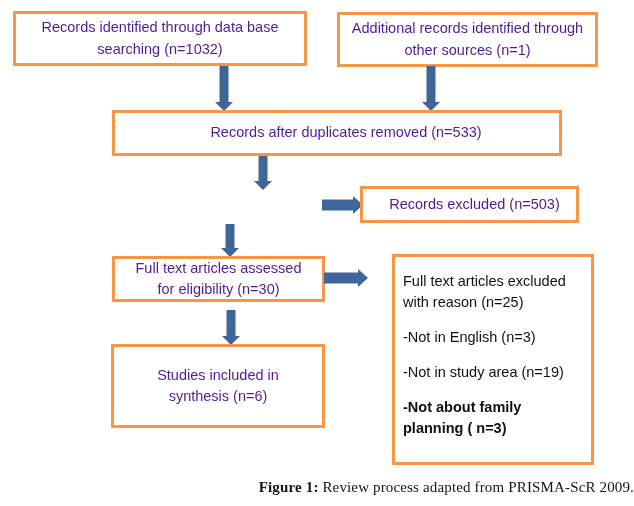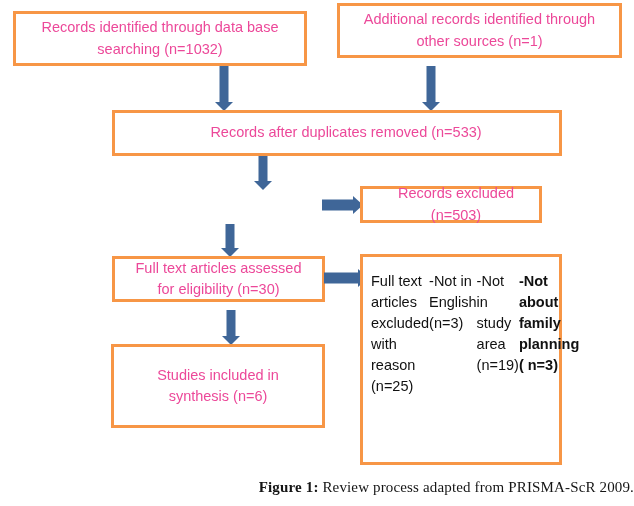--- a/index.html
+++ b/index.html
@@ -19,45 +19,46 @@
   
   .box {
     position: absolute;
     box-sizing: border-box;
     background: #ffffff;
     border: 3px solid #F79646;
     display: flex;
     align-items: center;
     justify-content: center;
     text-align: center;
-    color: #ec4899;
+    color: #4c1d95;
     font-size: 14.5px;
     line-height: 1.45;
     padding: 2px 6px;
   }
   .box .txt {
     display: block;
     white-space: pre-line;
   }
 
   
   .panel {
     position: absolute;
     box-sizing: border-box;
     background: #ffffff;
     border: 3px solid #F79646;
     display: flex;
-    flex-direction: row;
+    flex-direction: column;
     justify-content: flex-start;
     align-items: flex-start;
     text-align: left;
     color: #111111;
     font-size: 14.5px;
     line-height: 1.45;
     padding: 14px 6px 10px 8px;
+    margin-left: 32px;
   }
   .panel .para {
     display: block;
     white-space: pre-line;
     margin-bottom: 14px;
   }
   .panel .para:last-child { margin-bottom: 0; }
   .panel .para.b { font-weight: bold; }
 
   
@@ -126,21 +127,21 @@
 </head>
 <body>
 
 <div id="page">
 
   <div class="box" style="left:13px; top:11px; width:294px; height:55px;">
     <span class="txt">Records identified through data base
 searching (n=1032)</span>
   </div>
 
-  <div class="box" style="left:337px; top:3px; width:285px; height:55px;text-align:center;">
+  <div class="box" style="left:337px; top:12px; width:261px; height:55px;text-align:center;">
     <span class="txt">Additional records identified through
 other sources (n=1)</span>
   </div>
 
   <div class="v-arrow" style="left:224px; top:66px;">
     <div class="shaft" style="height:36px;"></div>
     <div class="head" style="top:36px;"></div>
   </div>
 
   <div class="v-arrow" style="left:431px; top:66px;">
@@ -156,21 +157,21 @@
     <div class="shaft" style="height:25px;"></div>
     <div class="head" style="top:25px;"></div>
   </div>
 
 
   <div class="h-arrow" style="left:322px; top:205px; width:41px;">
     <div class="shaft" style="width:31px;"></div>
     <div class="head" style="left:31px;"></div>
   </div>
 
-  <div class="box" style="left:360px; top:186px; width:182px; height:37px;padding-left:16px;">
+  <div class="box" style="left:360px; top:186px; width:219px; height:37px;padding-left:16px;">
     <span class="txt">Records excluded (n=503)</span>
   </div>
 
   <div class="v-arrow" style="left:230px; top:224px;">
     <div class="shaft" style="height:24px;"></div>
     <div class="head" style="top:24px;"></div>
   </div>
 
   <div class="box" style="left:112px; top:256px; width:213px; height:46px;">
     <span class="txt">Full text articles assessed

